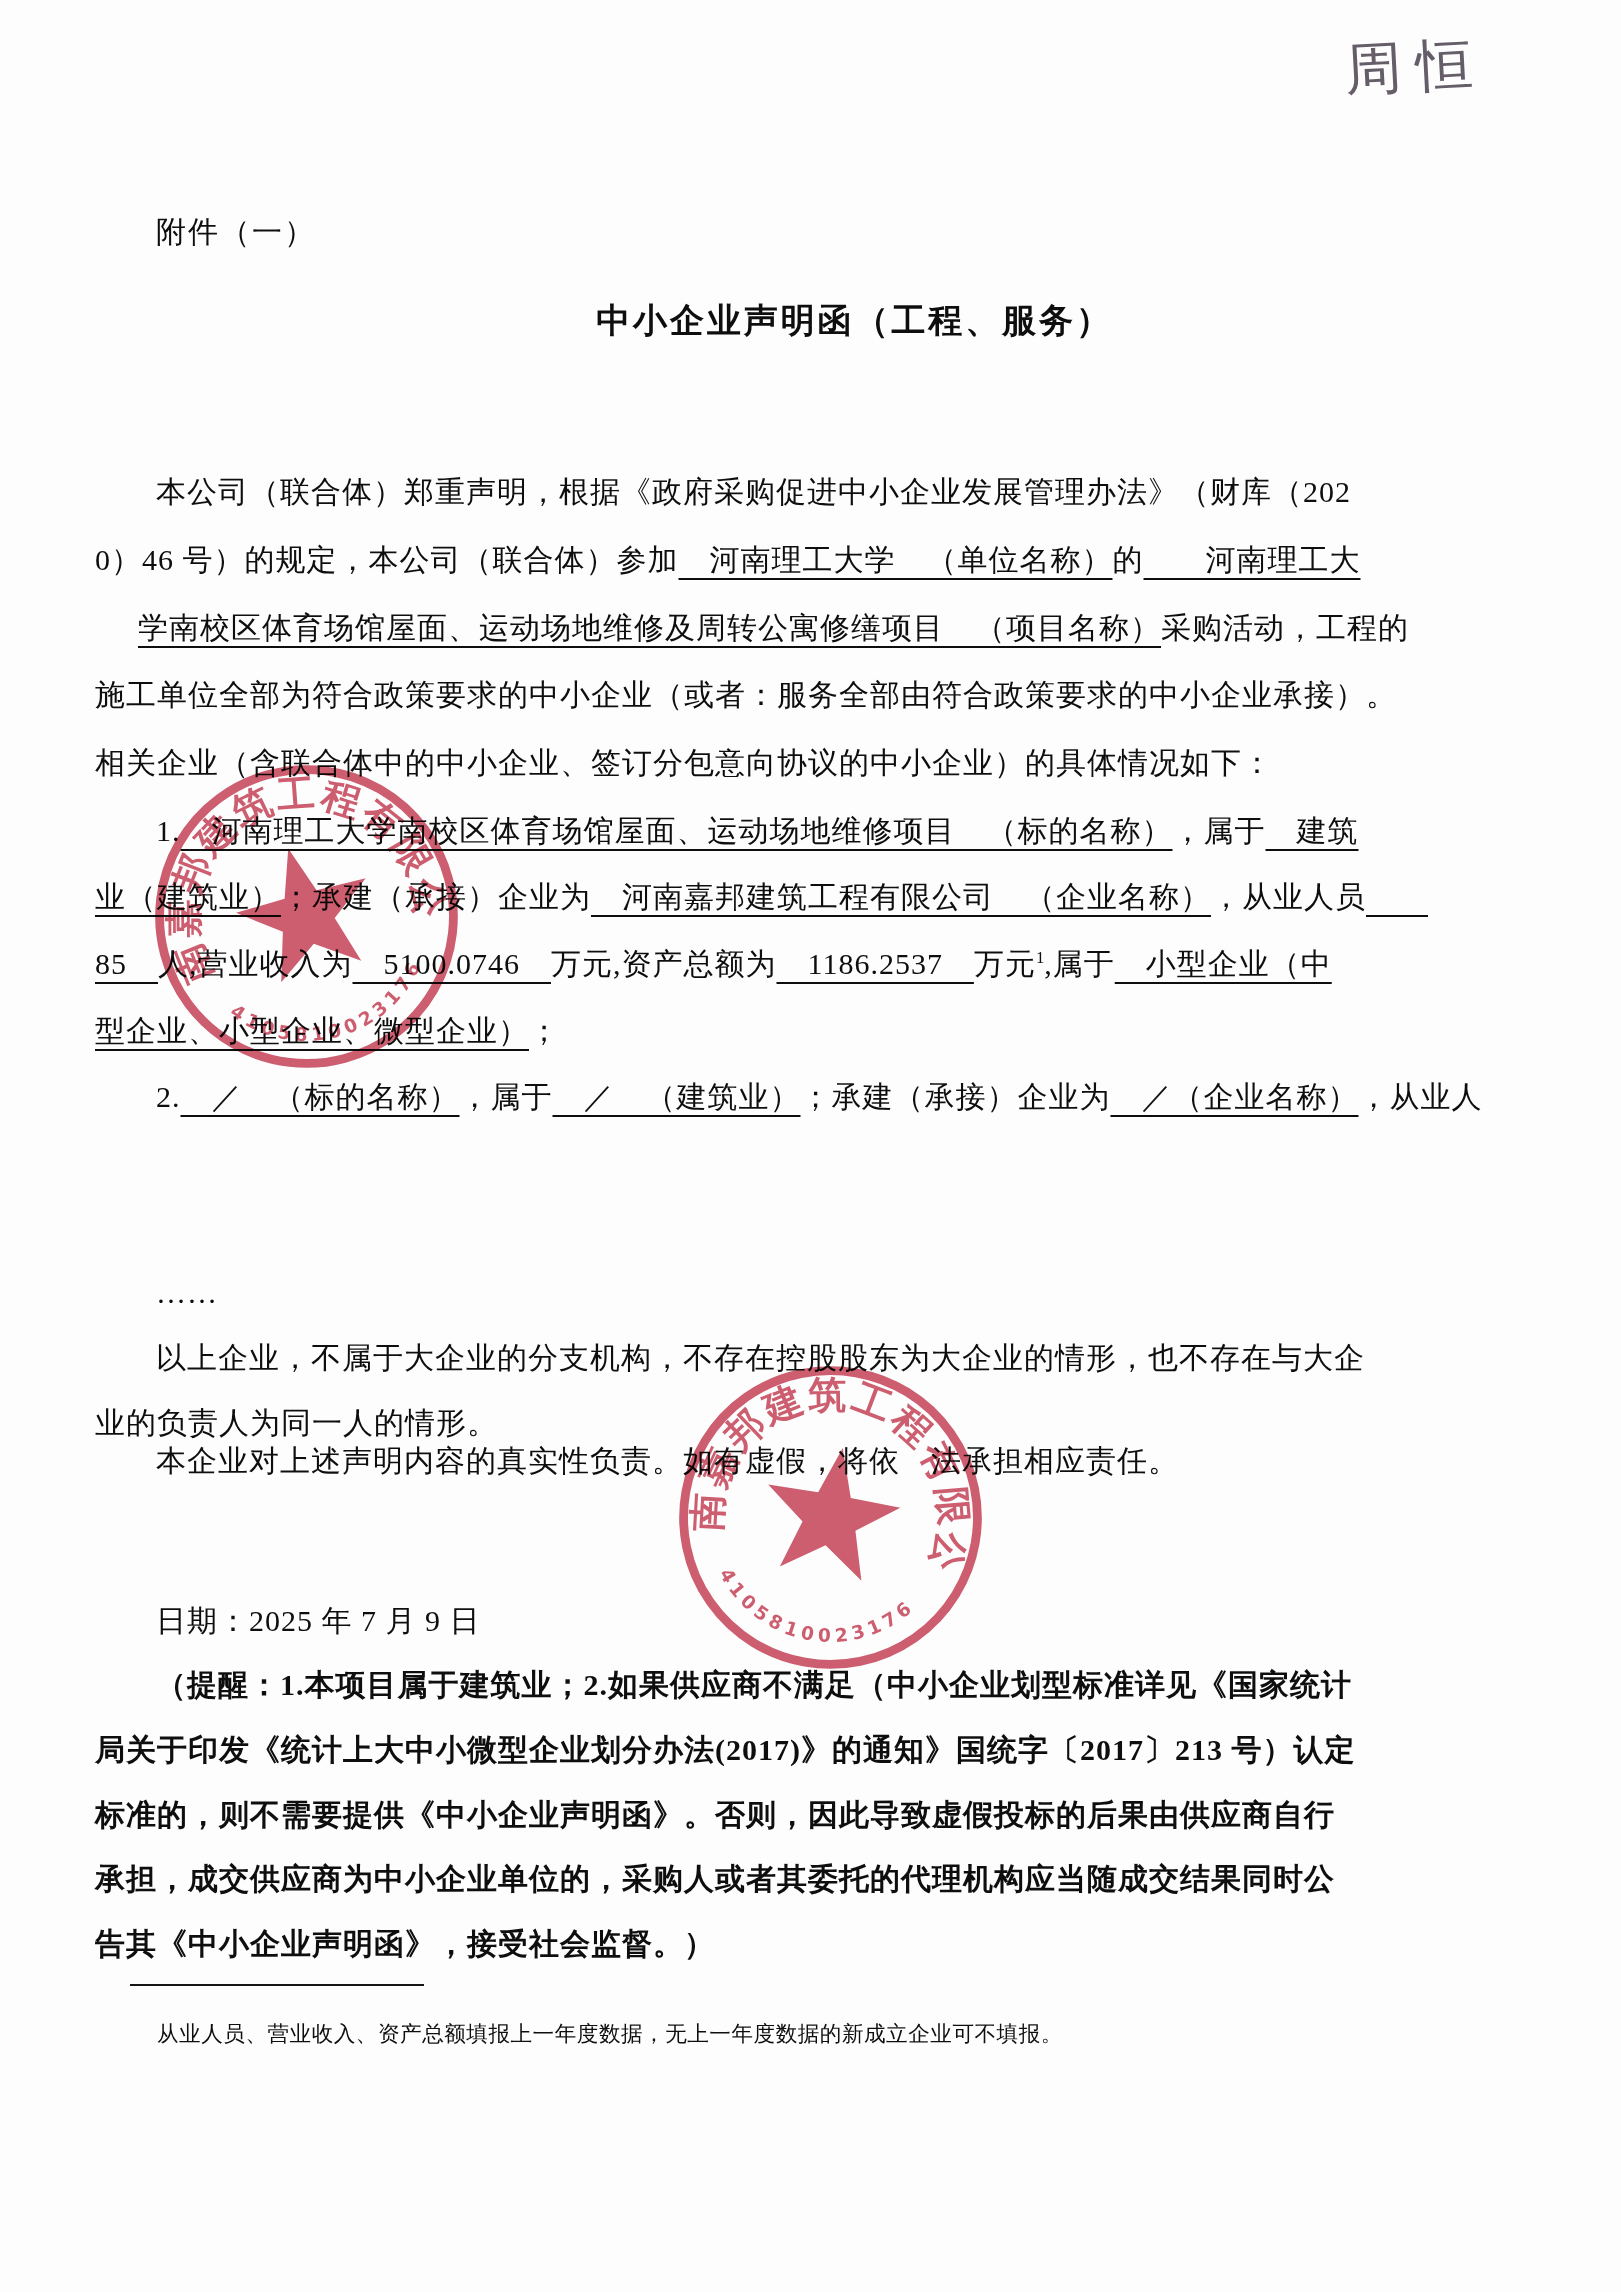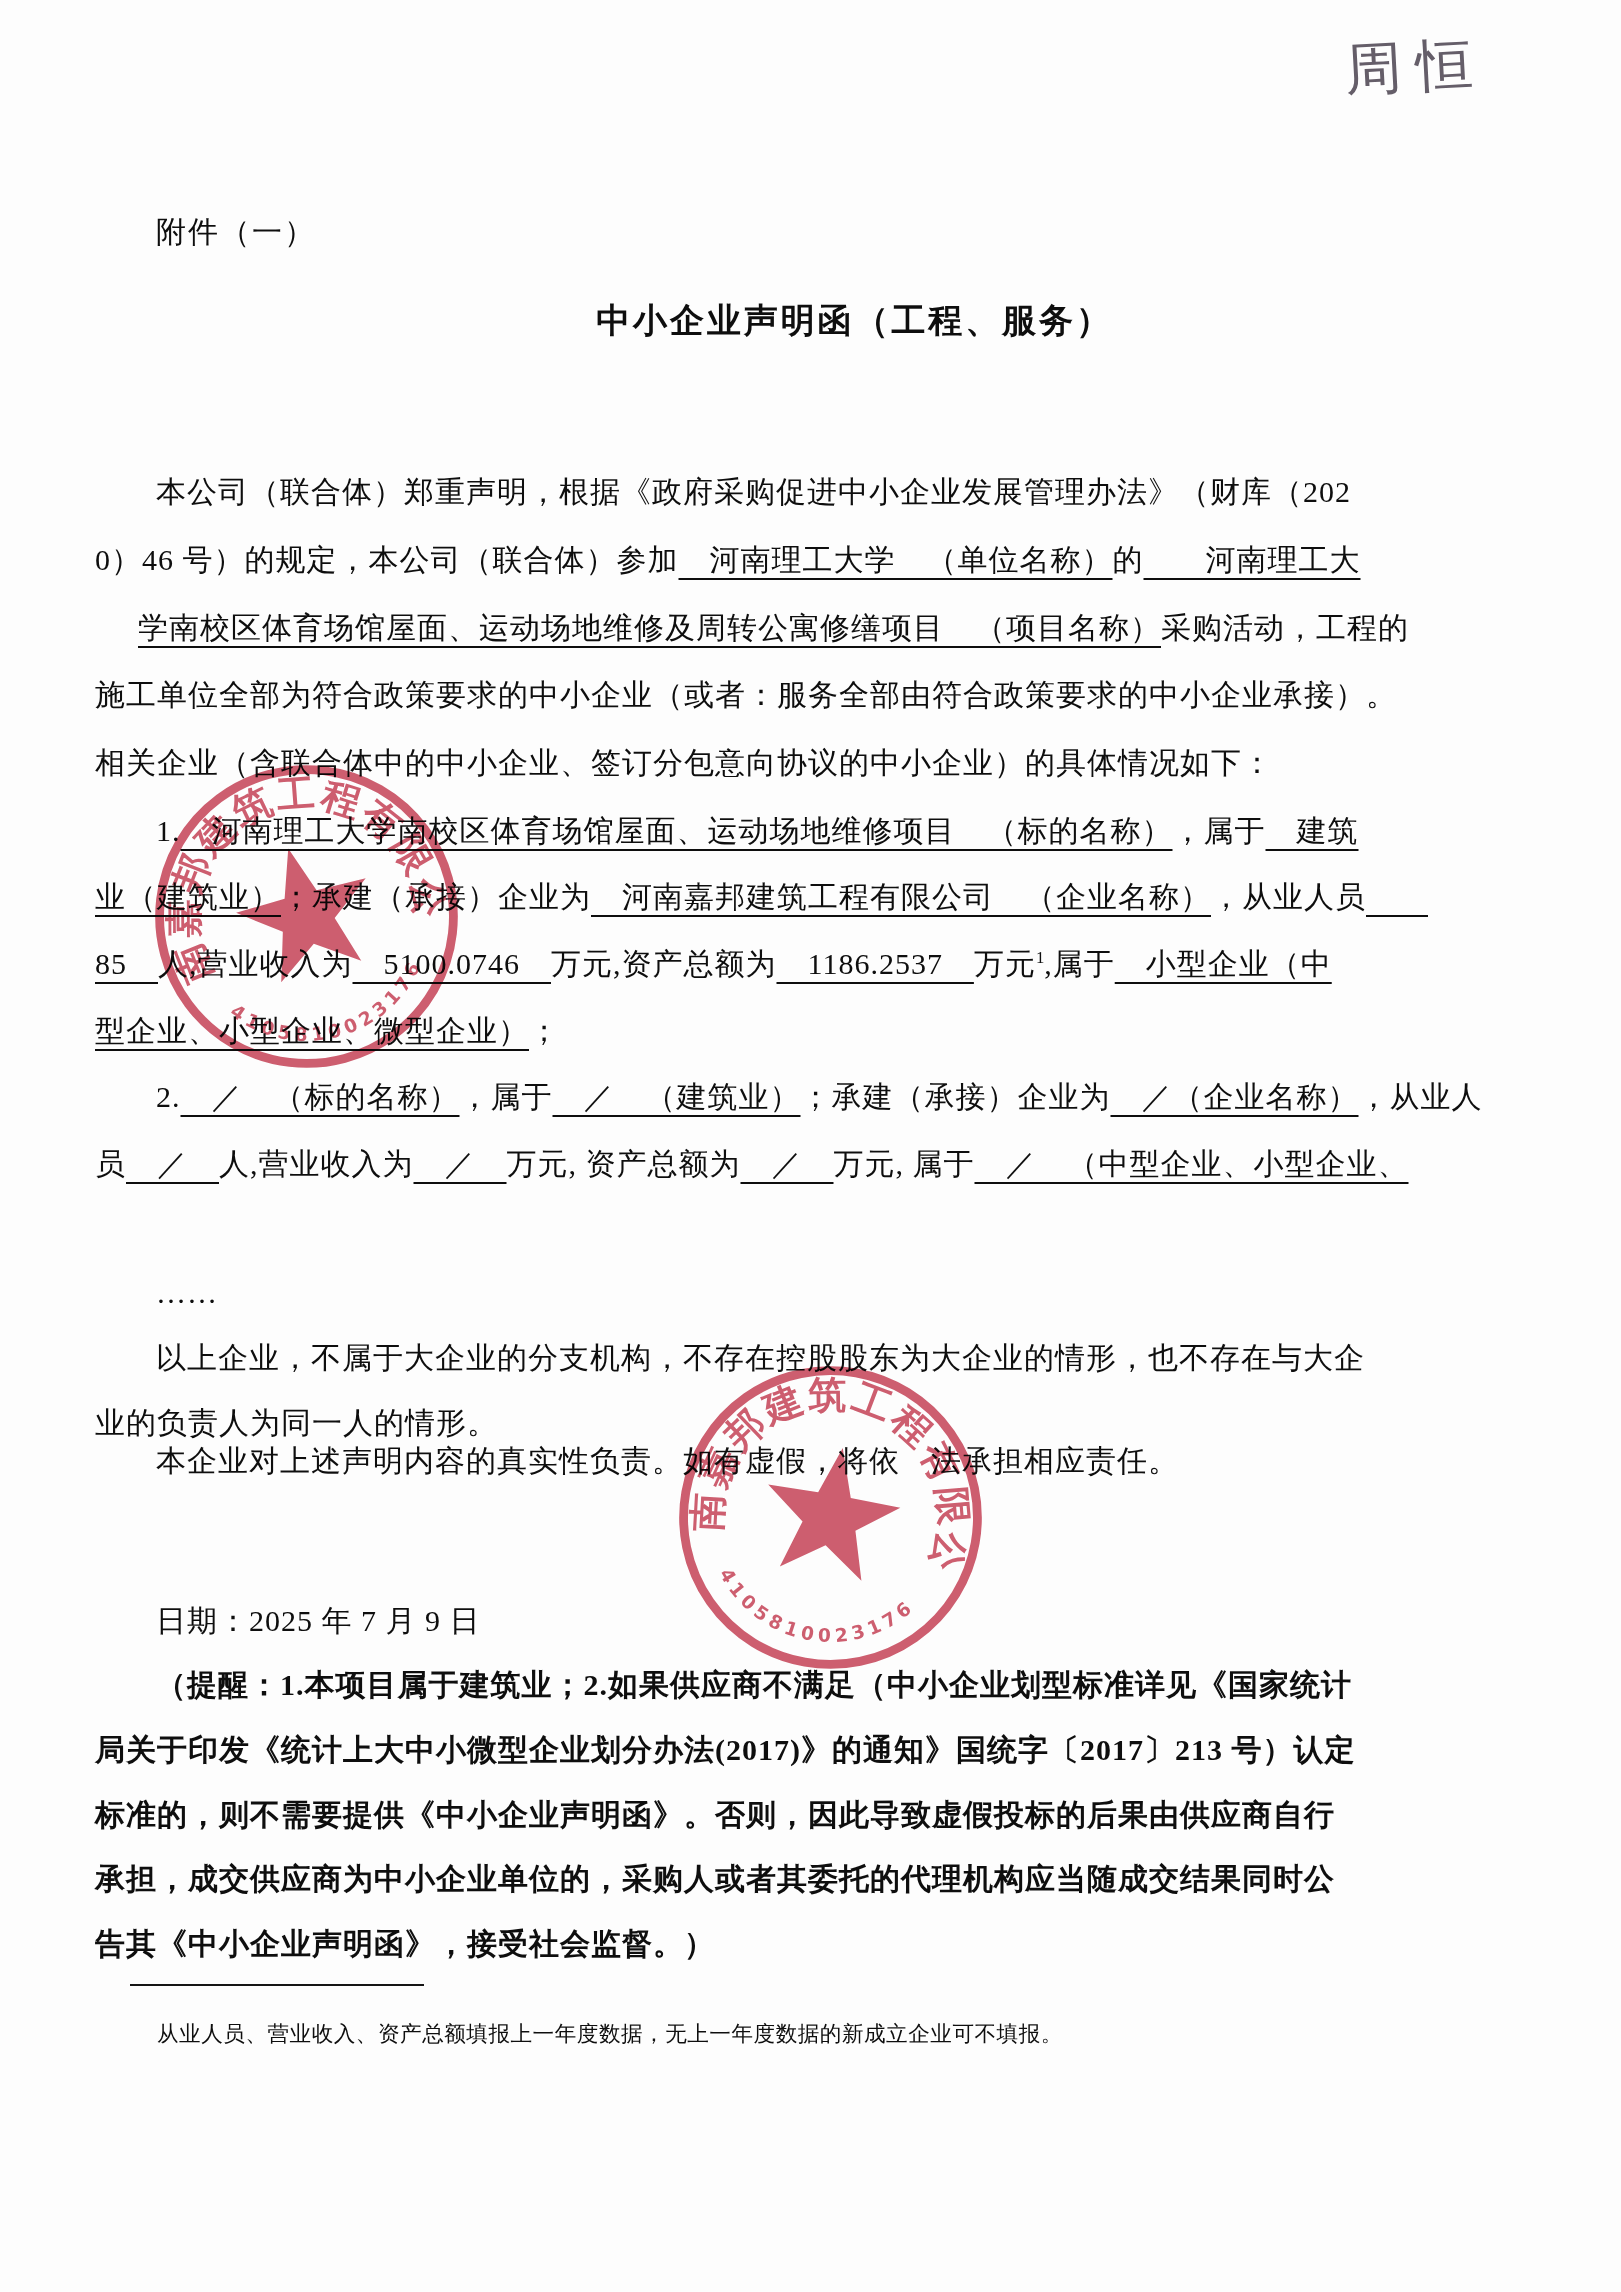--- a/index.html
+++ b/index.html
@@ -75,21 +75,20 @@
       <div class="line" style="top: 473px;"><span class="indent"></span><span>本公司（联合体）郑重声明，根据《政府采购促进中小企业发展管理办法》（财库（202</span></div>
       <div class="line" style="top: 541px;"><span>0）46 号）的规定，本公司（联合体）参加</span><span class="u">　河南理工大学　（单位名称）</span><span>的</span><span class="u">　　河南理工大</span></div>
       <div class="line" style="top: 609px; margin-left: 43px;"><span class="u">学南校区体育场馆屋面、运动场地维修及周转公寓修缮项目　（项目名称）</span><span>采购活动，工程的</span></div>
       <div class="line" style="top: 676px;"><span>施工单位全部为符合政策要求的中小企业（或者：服务全部由符合政策要求的中小企业承接）。</span></div>
       <div class="line" style="top: 744px;"><span>相关企业（含联合体中的中小企业、签订分包意向协议的中小企业）的具体情况如下：</span></div>
       <div class="line" style="top: 812px;"><span class="indent"></span><span>1.</span><span class="u">　河南理工大学南校区体育场馆屋面、运动场地维修项目　（标的名称）</span><span>，属于</span><span class="u">　建筑</span></div>
       <div class="line" style="top: 878px;"><span class="u">业（建筑业）</span><span>；承建（承接）企业为</span><span class="u">　河南嘉邦建筑工程有限公司　（企业名称）</span><span>，从业人员</span><span class="u">　　</span></div>
       <div class="line" style="top: 945px;"><span class="u">85　</span><span>人,营业收入为</span><span class="u">　5100.0746　</span><span>万元,资产总额为</span><span class="u">　1186.2537　</span><span>万元</span><sup>1</sup><span>,属于</span><span class="u">　小型企业（中</span></div>
       <div class="line" style="top: 1012px;"><span class="u">型企业、小型企业、微型企业）</span><span>；</span></div>
       <div class="line" style="top: 1078px;"><span class="indent"></span><span>2.</span><span class="u">　／　（标的名称）</span><span>，属于</span><span class="u">　／　（建筑业）</span><span>；承建（承接）企业为</span><span class="u">　／（企业名称）</span><span>，从业人</span></div>
-      <div class="line" style="top: 1145px;"><span>员</span><span class="u">　／　</span><span>人,营业收入为</span><span class="u">　／　</span><span>万元, 资产总额为</span><span class="u">　／　</span><span>万元, 属于</span><span class="u">　／　（中型企业、小型企业、</span></div>
       <div class="line" style="top: 1274px;"><span class="indent"></span><span>……</span></div>
       <div class="line" style="top: 1339px;"><span class="indent"></span><span>以上企业，不属于大企业的分支机构，不存在控股股东为大企业的情形，也不存在与大企</span></div>
       <div class="line" style="top: 1404px;"><span>业的负责人为同一人的情形。</span></div>
       <div class="line" style="top: 1442px;"><span class="indent"></span><span>本企业对上述声明内容的真实性负责。如有虚假，将依　法承担相应责任。</span></div>
       <div class="line" style="top: 1602px;"><span class="indent"></span><span>日期：2025 年 7 月 9 日</span></div>
       <div class="line bold" style="top: 1666px;"><span class="indent"></span><span>（提醒：1.本项目属于建筑业；2.如果供应商不满足（中小企业划型标准详见《国家统计</span></div>
       <div class="line bold" style="top: 1731px;"><span>局关于印发《统计上大中小微型企业划分办法(2017)》的通知》国统字〔2017〕213 号）认定</span></div>
       <div class="line bold" style="top: 1796px;"><span>标准的，则不需要提供《中小企业声明函》。否则，因此导致虚假投标的后果由供应商自行</span></div>
       <div class="line bold" style="top: 1860px;"><span>承担，成交供应商为中小企业单位的，采购人或者其委托的代理机构应当随成交结果同时公</span></div>
       <div class="line bold" style="top: 1925px;"><span>告其《中小企业声明函》，接受社会监督。）</span></div>

